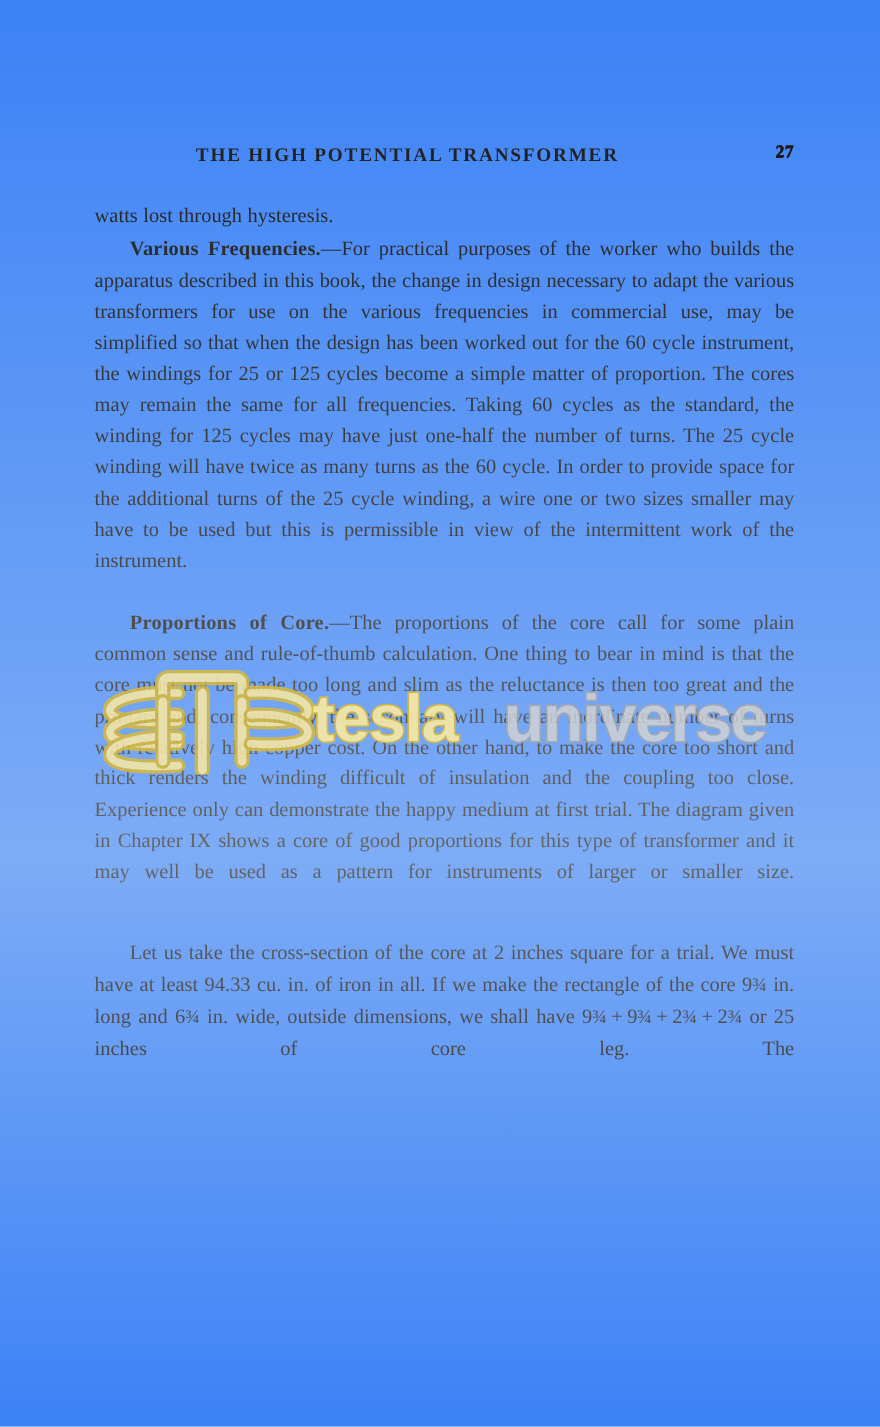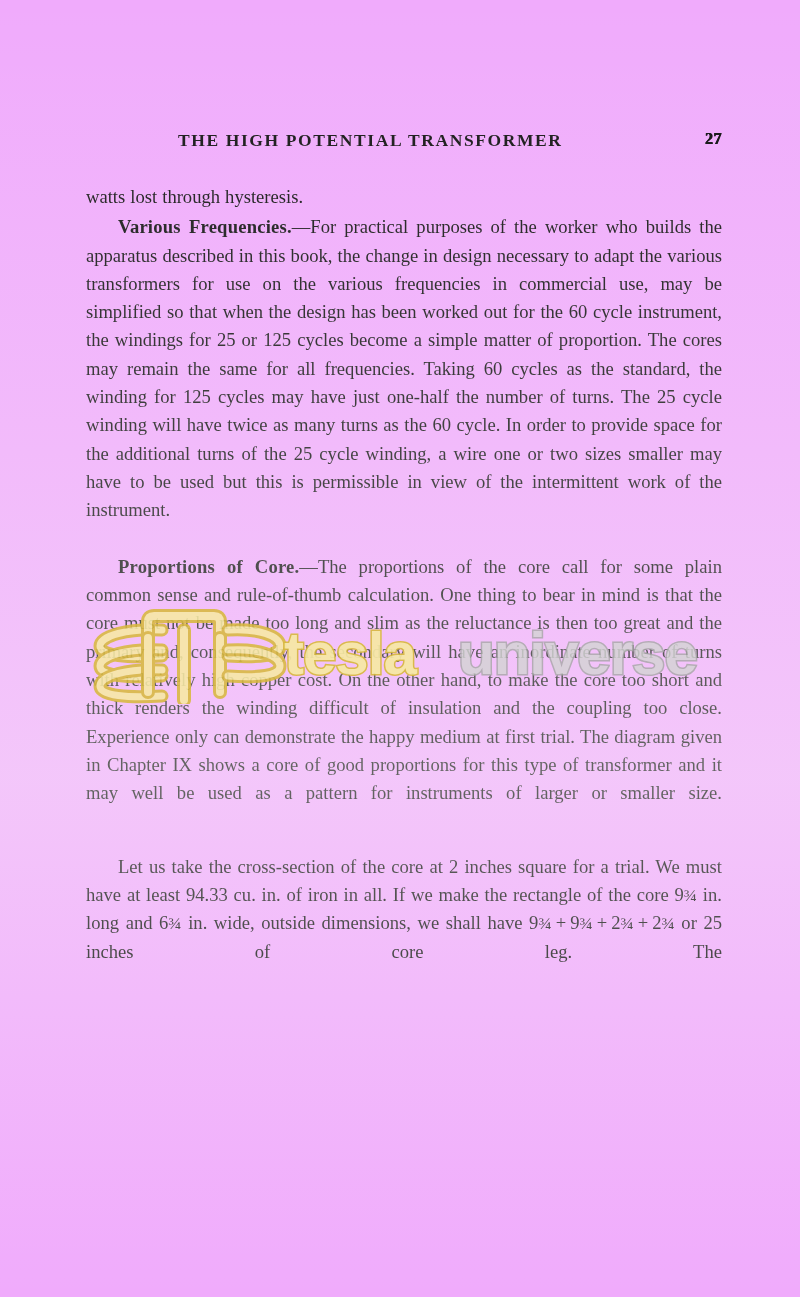--- a/index.html
+++ b/index.html
@@ -5,21 +5,21 @@
 <style>
   html, body {
     margin: 0;
     padding: 0;
     background: #ffffff;
   }
   .page {
     position: relative;
     width: 800px;
     height: 1297px;
-    background: #f0abfc;
+    background: #3b82f6;
     overflow: hidden;
     font-family: "Liberation Serif", "DejaVu Serif", serif;
     color: #111111;
     text-decoration: underline;
   }
 
   
   .running-head {
     position: absolute;
     left: 86px;

